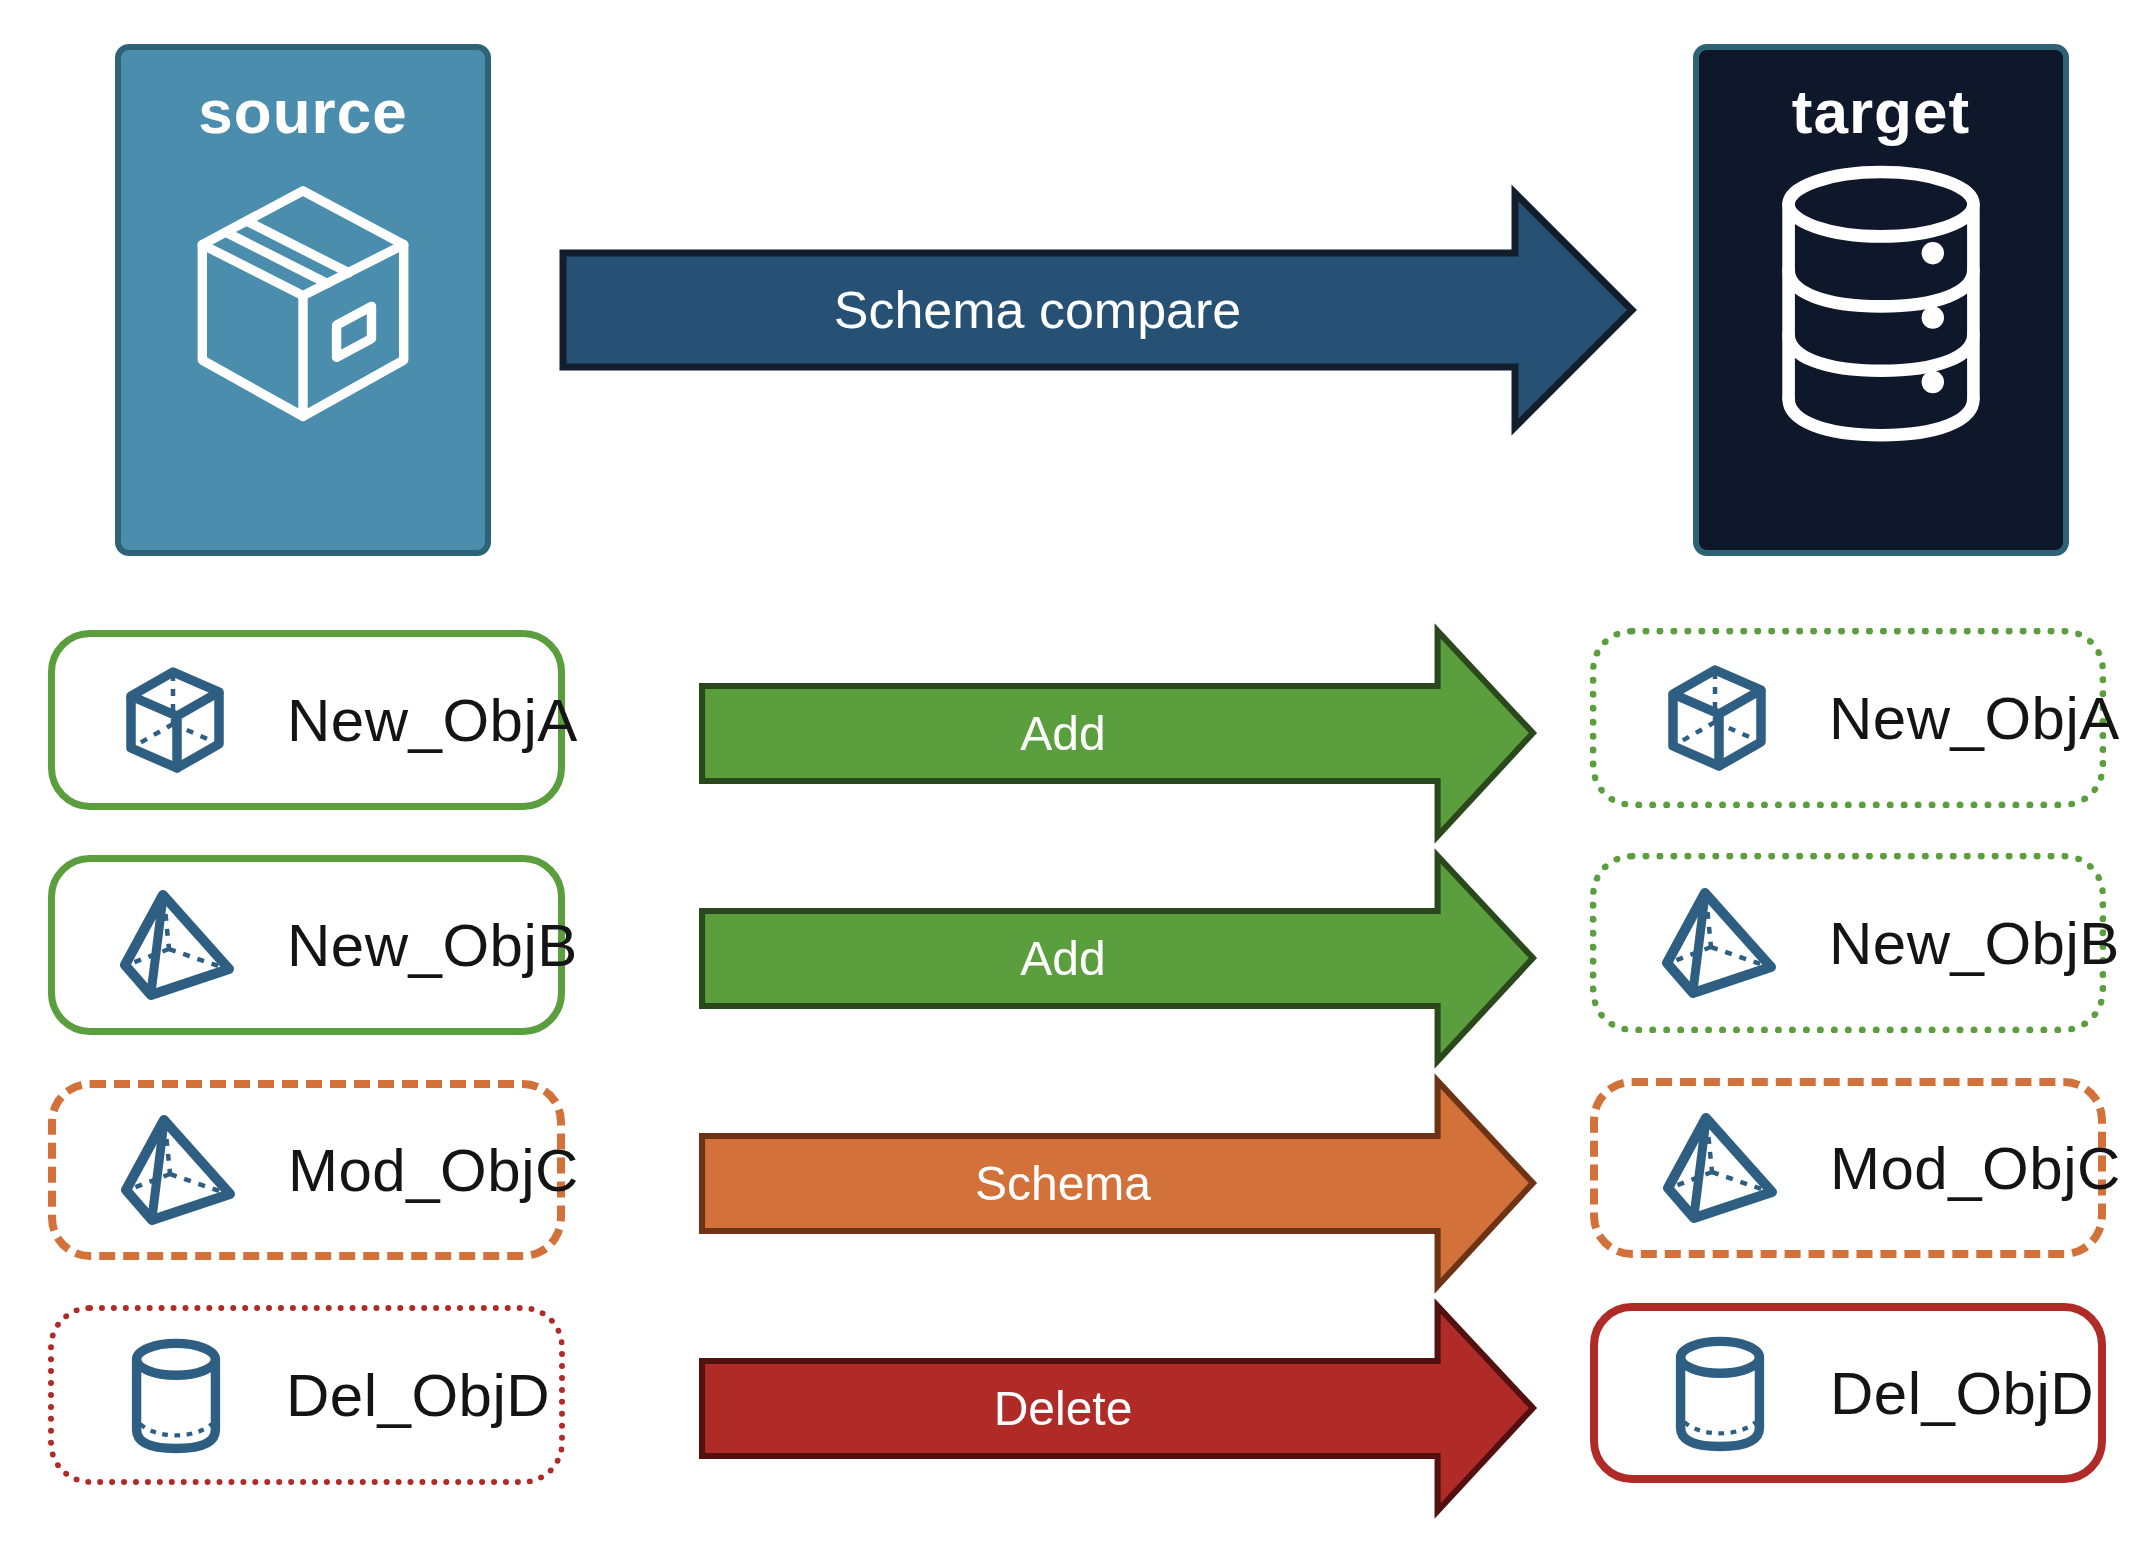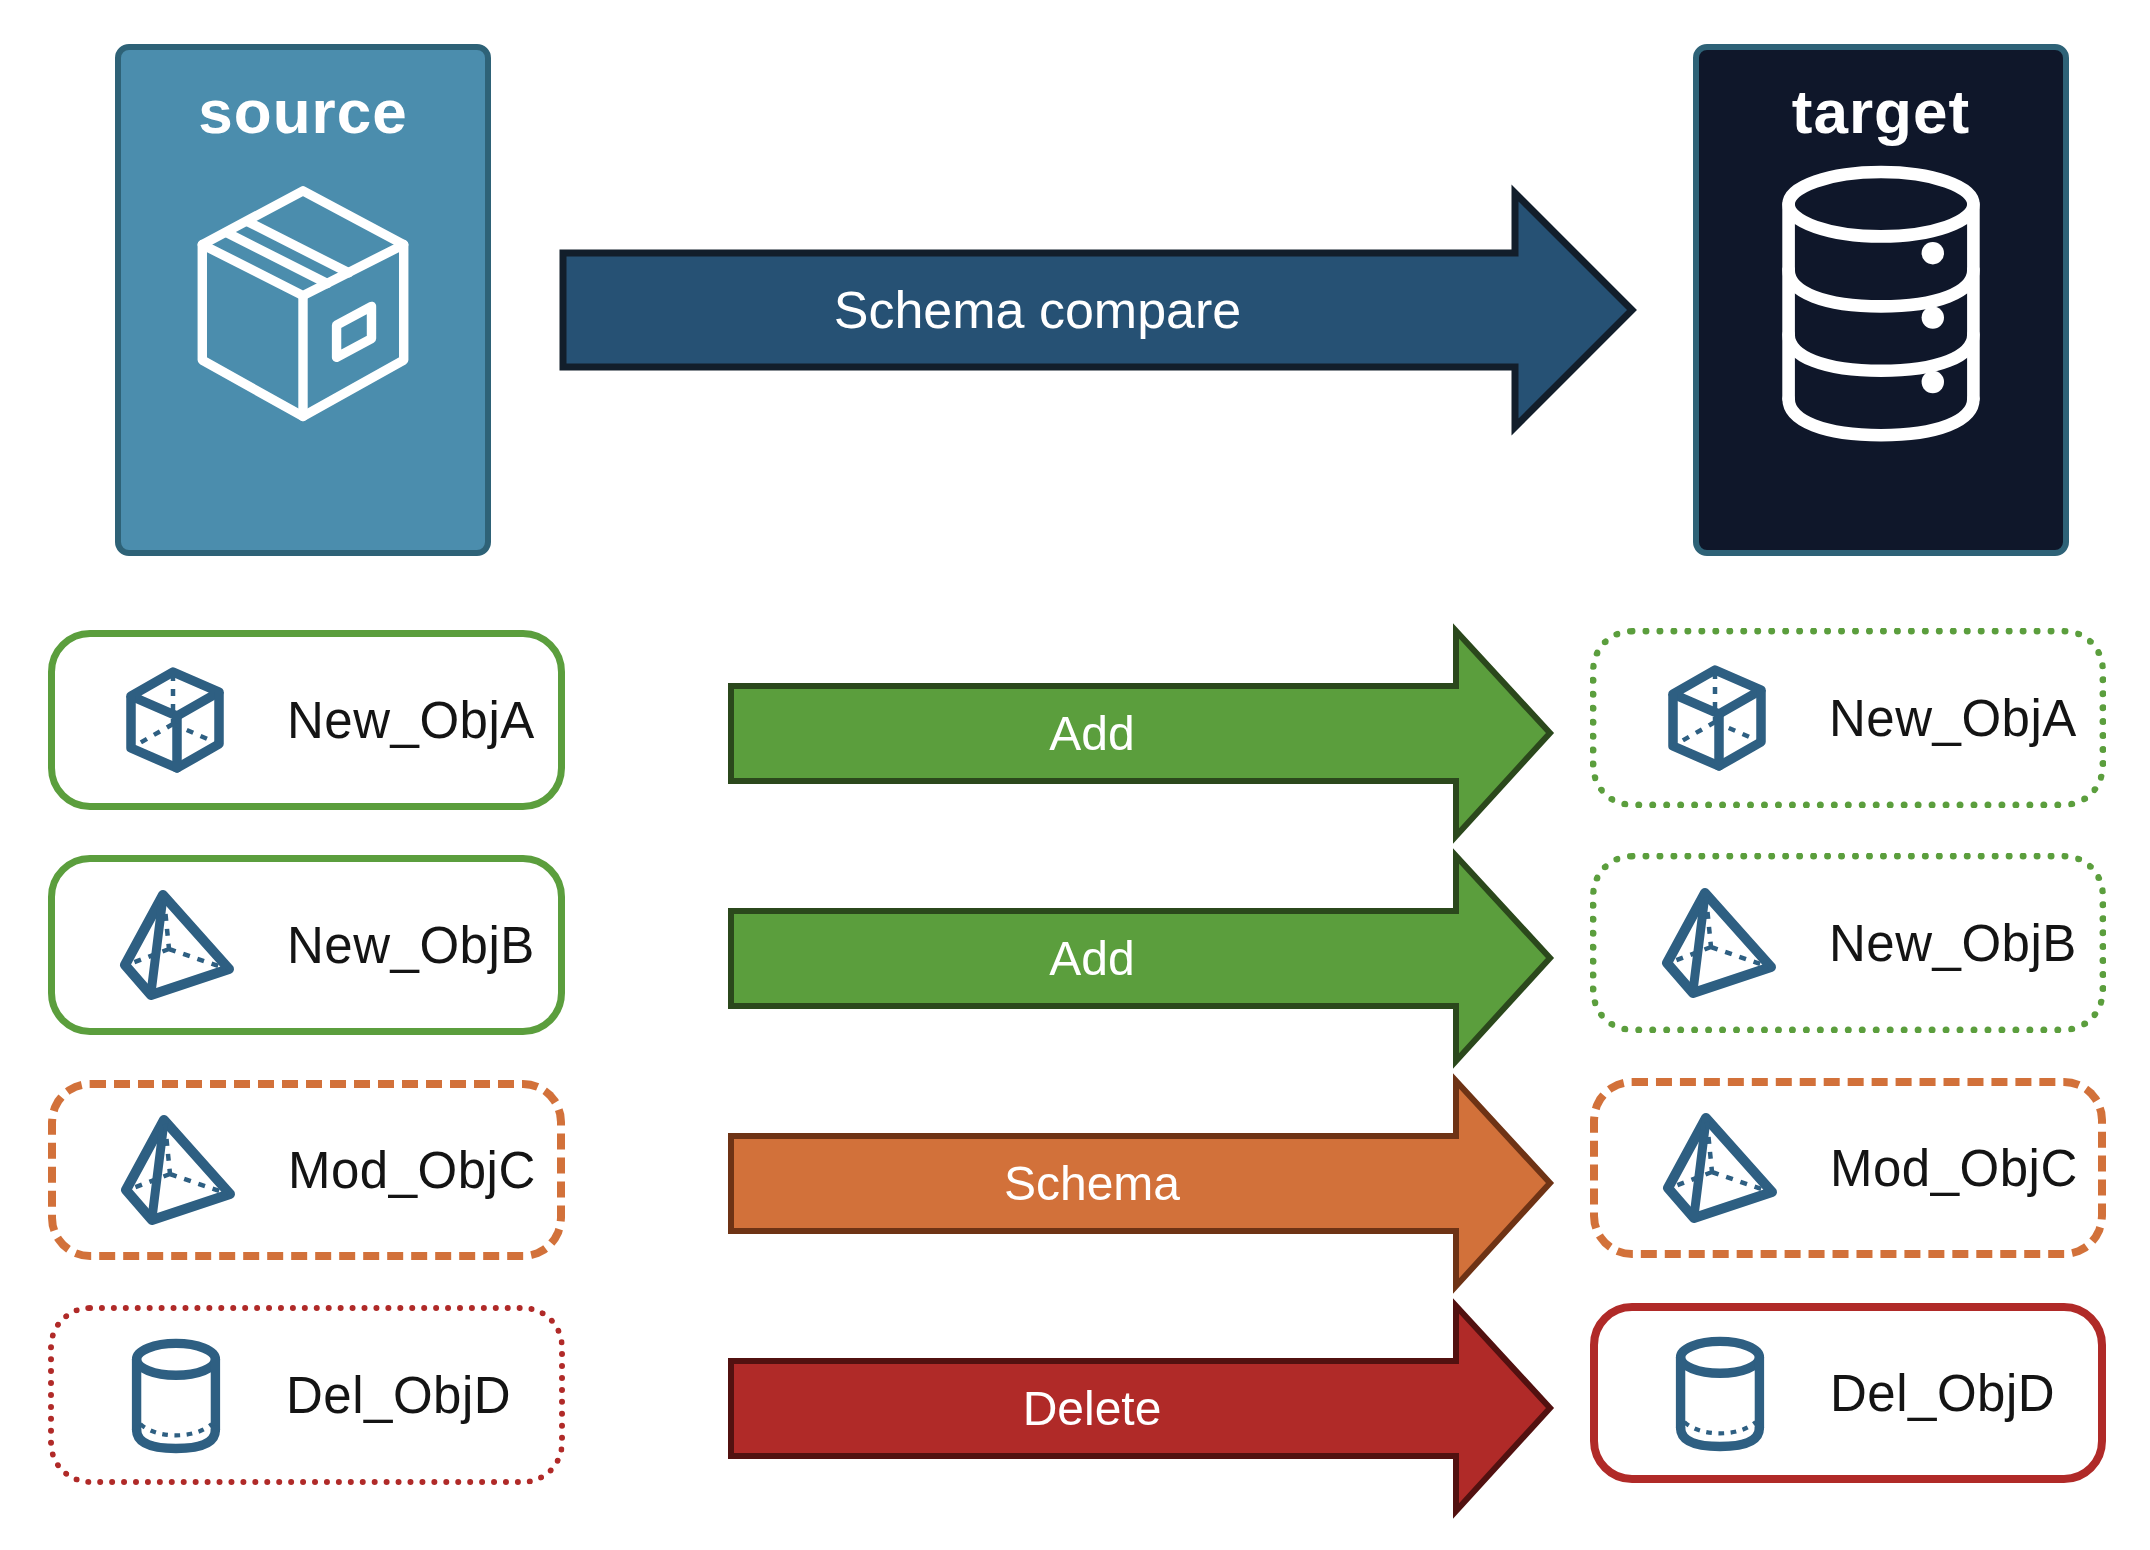--- a/index.html
+++ b/index.html
@@ -23,34 +23,34 @@
 
   
   .arrow { position:absolute;margin-left:20px; }
   .arrow svg { position:absolute; left:0; top:0; width:100%; height:100%; display:block; overflow:visible; }
   .arrow-label {
     position:absolute; display:flex; align-items:center; justify-content:center;
     color:#ffffff; white-space:nowrap;
   }
   .compare-arrow { left:540px; top:188px; width:1075px; height:244px; }
   .compare-arrow .arrow-label { left:0; top:65px; width:955px; height:114px; font-size:52px; }
-  .row-arrow { left:708px; width:825px; height:215px; }
+  .row-arrow { left:679px; width:825px; height:215px;padding-left:12px; }
   .row-arrow .arrow-label { left:0; top:60px; width:728px; height:95px; font-size:48px; }
 
   
   .item {
     position:absolute; height:180px; border-radius:42px; box-sizing:border-box;
     border:7px solid #888888; background:#ffffff;
     display:flex; align-items:center;
   }
   .item-left  { left:48px;   width:517px; }
   .item-right { left:1590px; width:516px; }
   .obj-icon { flex:none; margin-left:62px; width:120px; height:122px; }
   .obj-icon svg { width:100%; height:100%; display:block; }
-  .obj-label { margin-left:50px; font-size:51px; color:#141414; letter-spacing:0.5px; }
+  .obj-label { margin-left:50px; font-size:60px; color:#141414; letter-spacing:0.5px; }
 </style>
 </head>
 <body>
 
 <div class="canvas">
 
   <div class="node node-source" style="background: rgb(75, 141, 173); border-color: rgb(46, 98, 119);">
     <div class="node-title">source</div>
     <div class="node-icon">
         <svg viewBox="0 0 210 210">

